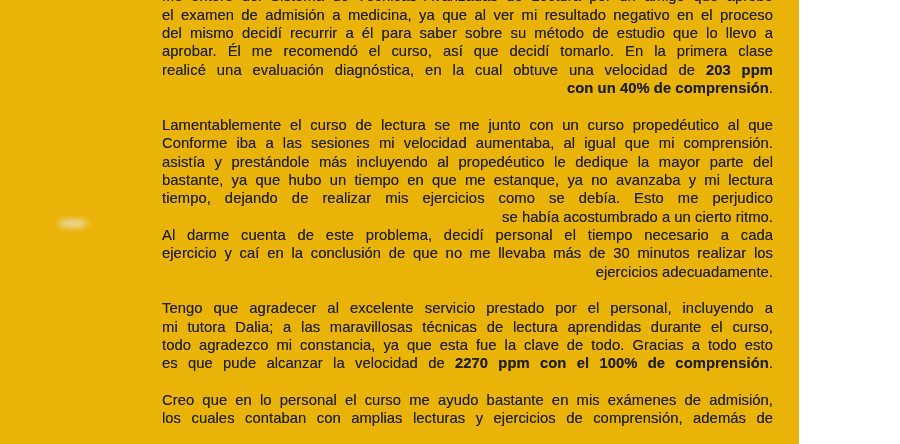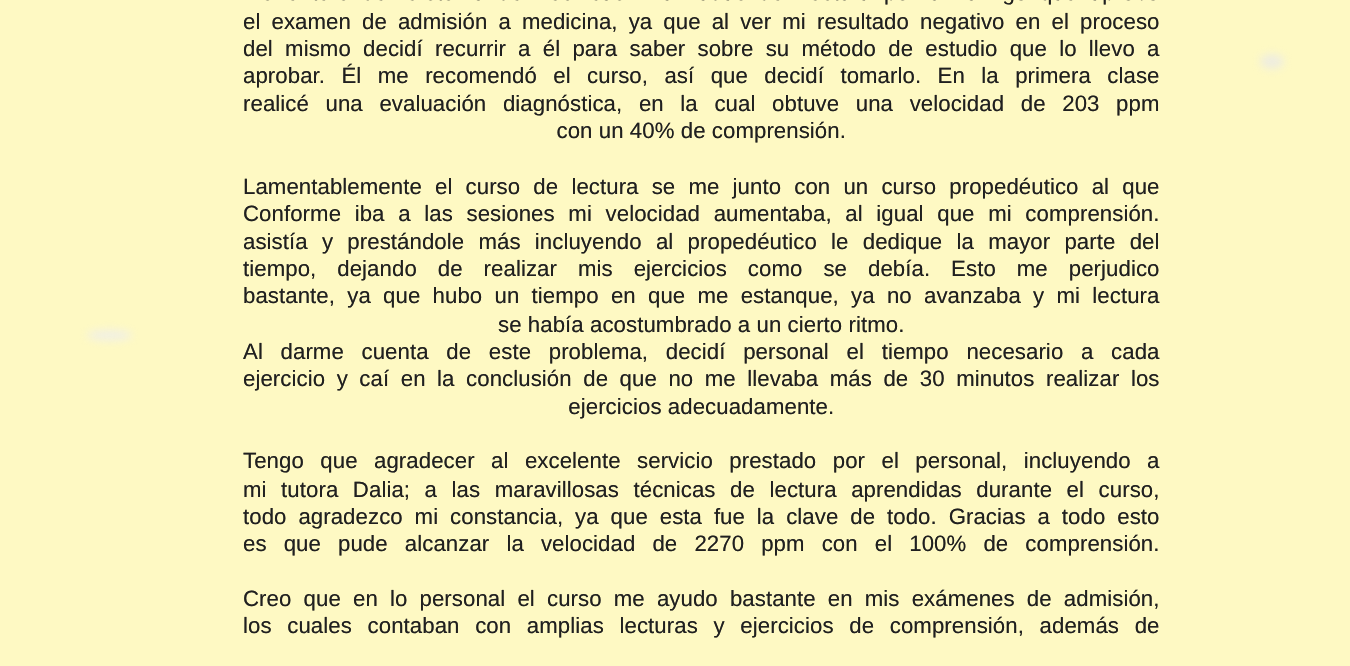--- a/index.html
+++ b/index.html
@@ -3,42 +3,42 @@
 <meta charset="utf-8">
 <style>
   * { margin: 0; padding: 0; box-sizing: border-box; }
   html, body {
     width: 900px; height: 444px; overflow: hidden;
     background: #ffffff;
     font-family: "Liberation Sans", "DejaVu Sans", sans-serif;
   }
   .page {
     position: relative;
-    width: 900px; height: 444px;
-    background: #fef9c3;
+    width: 799px; height: 444px;
+    background: #eab308;
     overflow: hidden;
   }
   .text-block {
     position: absolute;
     left: 162px;
     top: -12.6px;
     width: 611px;
     font-size: 14.8px;
     line-height: 18.35px;
     color: #202020;
     letter-spacing: 0.05px;
     filter: blur(0.28px);
     text-shadow: 0 0 0.35px rgba(20,20,20,0.55);
   }
   .para { margin: 0; }
   .para.gap-after { margin-bottom: 18.35px; }
-  .line { text-align: center; white-space: normal; }
+  .line { text-align: right; white-space: normal; }
   .line.fill { text-align: justify; text-align-last: justify; }
   .seg { font-weight: 400; }
-  .seg.bold { font-weight: 400; }
+  .seg.bold { font-weight: 700; }
   .smudge {
     position: absolute;
     border-radius: 50%;
     filter: blur(3px);
     pointer-events: none;
   }
   .smudge-right { left: 840px; top: 36px; width: 16px; height: 10px; background: #e9e9ea; opacity: 0.75; }
   .smudge-left  { left: 58px;  top: 220px; width: 30px; height: 7px;  background: #ededee; opacity: 0.8; }
 </style>
 </head>
@@ -53,22 +53,22 @@
         <div class="line fill"><span class="seg">el examen de admisión a medicina, ya que al ver mi resultado negativo en el proceso</span></div>
         <div class="line fill"><span class="seg">del mismo decidí recurrir a él para saber sobre su método de estudio que lo llevo a</span></div>
         <div class="line fill"><span class="seg">aprobar. Él me recomendó el curso, así que decidí tomarlo. En la primera clase</span></div>
         <div class="line fill"><span class="seg">realicé una evaluación diagnóstica, en la cual obtuve una velocidad de </span><span class="seg bold">203 ppm</span></div>
         <div class="line"><span class="seg bold">con un 40% de comprensión</span><span class="seg">.</span></div>
       </div>
       <div class="para">
         <div class="line fill"><span class="seg">Lamentablemente el curso de lectura se me junto con un curso propedéutico al que</span></div>
         <div class="line fill"><span class="seg">Conforme iba a las sesiones mi velocidad aumentaba, al igual que mi comprensión.</span></div>
         <div class="line fill"><span class="seg">asistía y prestándole más incluyendo al propedéutico le dedique la mayor parte del</span></div>
+        <div class="line fill"><span class="seg">bastante, ya que hubo un tiempo en que me estanque, ya no avanzaba y mi lectura</span></div>
         <div class="line fill"><span class="seg">tiempo, dejando de realizar mis ejercicios como se debía. Esto me perjudico</span></div>
-        <div class="line fill"><span class="seg">bastante, ya que hubo un tiempo en que me estanque, ya no avanzaba y mi lectura</span></div>
         <div class="line"><span class="seg">se había acostumbrado a un cierto ritmo.</span></div>
       </div>
       <div class="para gap-after">
         <div class="line fill"><span class="seg">Al darme cuenta de este problema, decidí personal el tiempo necesario a cada</span></div>
         <div class="line fill"><span class="seg">ejercicio y caí en la conclusión de que no me llevaba más de 30 minutos realizar los</span></div>
         <div class="line"><span class="seg">ejercicios adecuadamente.</span></div>
       </div>
       <div class="para gap-after">
         <div class="line fill"><span class="seg">Tengo que agradecer al excelente servicio prestado por el personal, incluyendo a</span></div>
         <div class="line fill"><span class="seg">mi tutora Dalia; a las maravillosas técnicas de lectura aprendidas durante el curso,</span></div>

